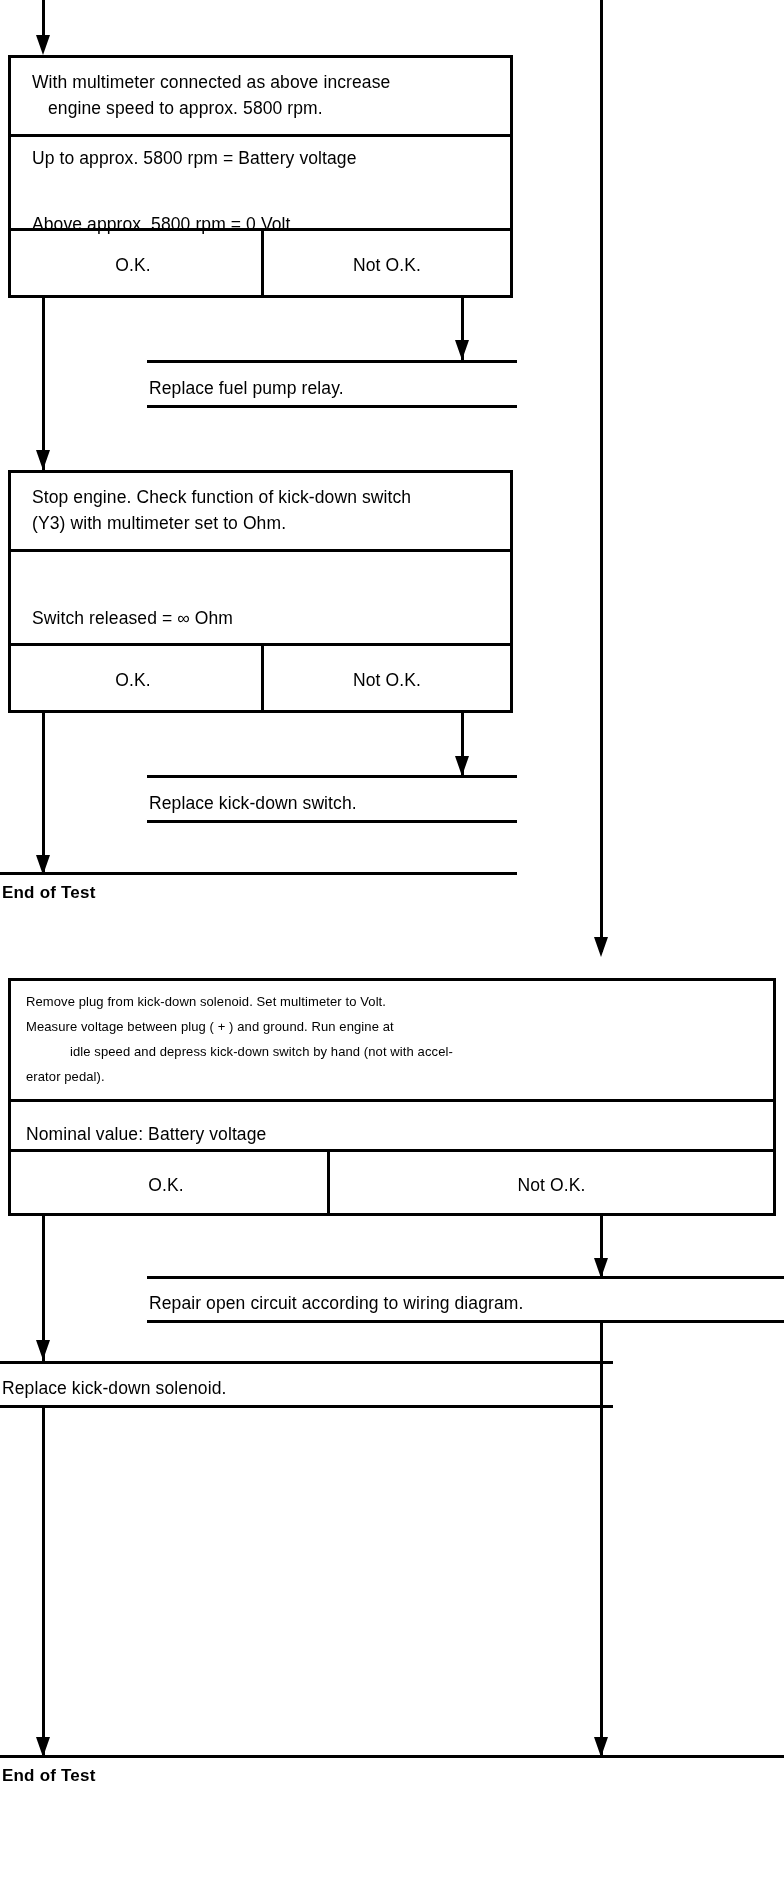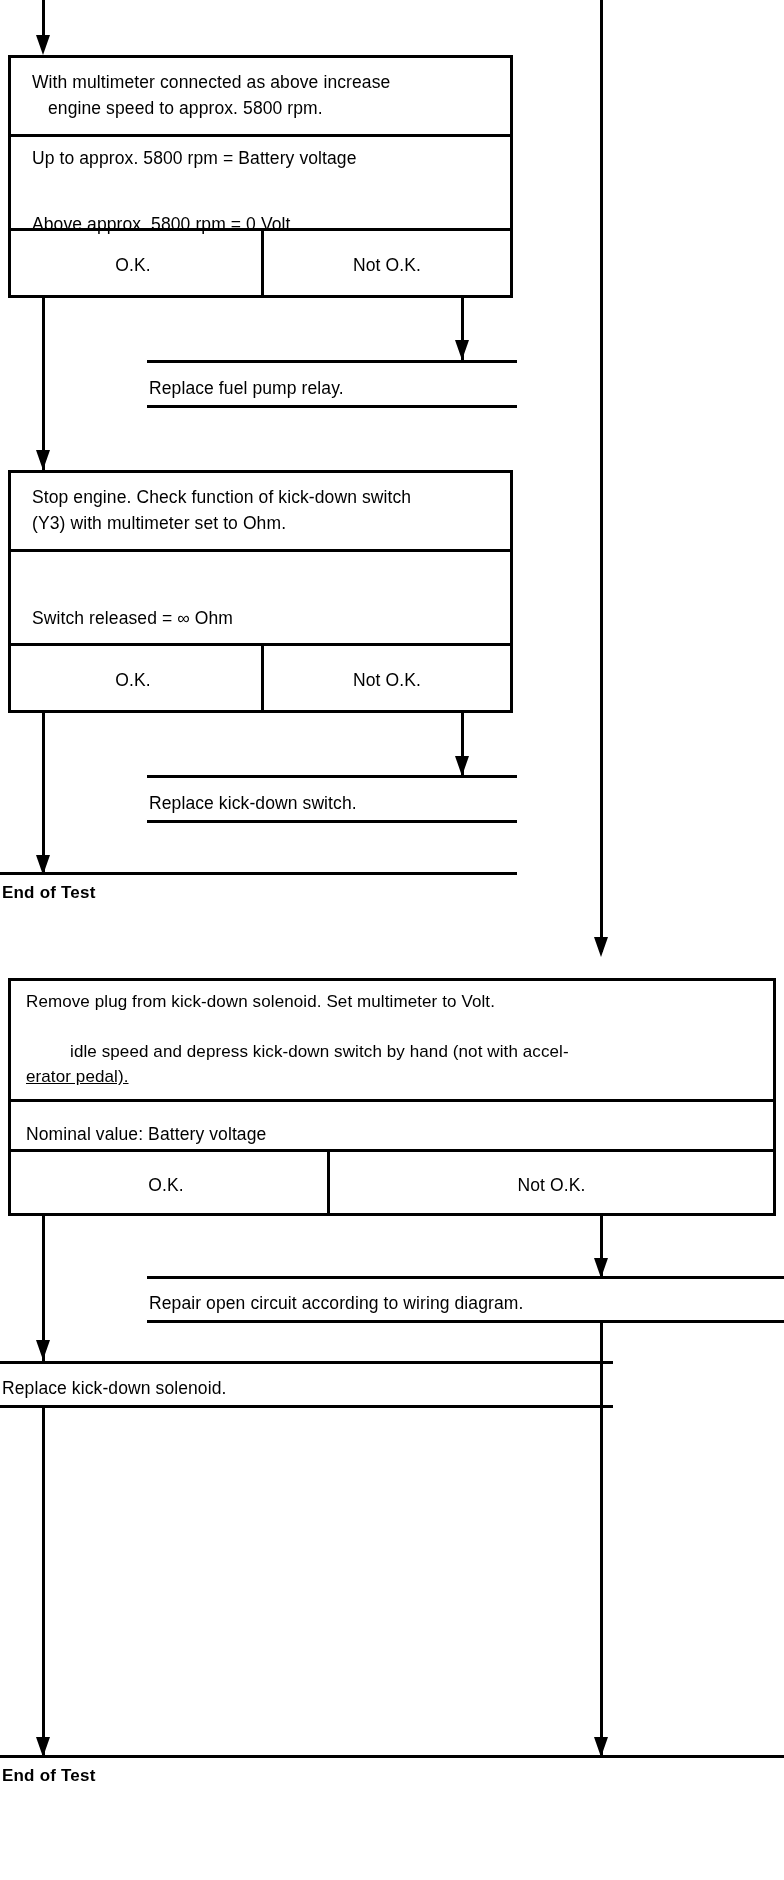--- a/index.html
+++ b/index.html
@@ -23,21 +23,21 @@
     border-top:20px solid #000;}
 
   
   .box{position:absolute;border:3px solid #000;box-sizing:border-box;background:#fff;}
   .rowdiv{position:absolute;left:0;right:0;height:3px;background:#000;}
   .coldiv{position:absolute;top:0;bottom:0;width:3px;background:#000;}
 
   .txt{position:absolute;font-size:17.5px;line-height:26px;letter-spacing:0.1px;}
   .txt.center{text-align:center;}
   .bold{font-weight:bold;font-size:17px;letter-spacing:0.2px;text-align:center;}
-  .tight{line-height:24px;font-size:17px;}
+  .tight{line-height:24px;font-size:13px;}
   .nowrap{white-space:nowrap;}
 </style>
 </head>
 <body>
 
 <div class="stage">
 
   <div class="vline" style="left:42px;top:0px;height:48px;"></div>
   <div class="arrow" style="left:36px;top:35px;"></div>
 
@@ -90,22 +90,23 @@
   <div class="txt bold" style="left:2px;top:880px;">End of Test</div>
 
   <div class="arrow" style="left:594px;top:937px;"></div>
 
   <div class="box" style="left:8px;top:978px;width:768px;height:238px;">
     <div class="rowdiv" style="top:118px;"></div>
     <div class="rowdiv" style="top:168px;"></div>
     <div class="coldiv" style="left:316px;top:168px;bottom:0;"></div>
   </div>
   <div class="txt tight" style="left:26px;top:990px;width:730px;">Remove plug from kick-down solenoid. Set multimeter to Volt.</div>
+  <div class="txt tight" style="left:26px;top:1015px;width:730px;">Measure voltage between plug ( + ) and ground. Run engine at</div>
   <div class="txt tight" style="left:26px;top:1040px;width:745px;margin-left:44px;">idle speed and depress kick-down switch by hand (not with accel-</div>
-  <div class="txt tight" style="left:26px;top:1065px;width:730px;text-decoration:underline;">erator pedal).</div>
+  <div class="txt tight" style="left:26px;top:1065px;width:730px;">erator pedal).</div>
   <div class="txt" style="left:26px;top:1121px;width:600px;">Nominal value: Battery voltage</div>
   <div class="txt center" style="left:8px;top:1172px;width:316px;">O.K.</div>
   <div class="txt center" style="left:327px;top:1172px;width:449px;">Not O.K.</div>
 
   <div class="vline" style="left:42px;top:1216px;height:145px;"></div>
   <div class="arrow" style="left:36px;top:1340px;"></div>
 
   <div class="vline" style="left:600px;top:1216px;height:62px;"></div>
   <div class="arrow" style="left:594px;top:1258px;"></div>
 

